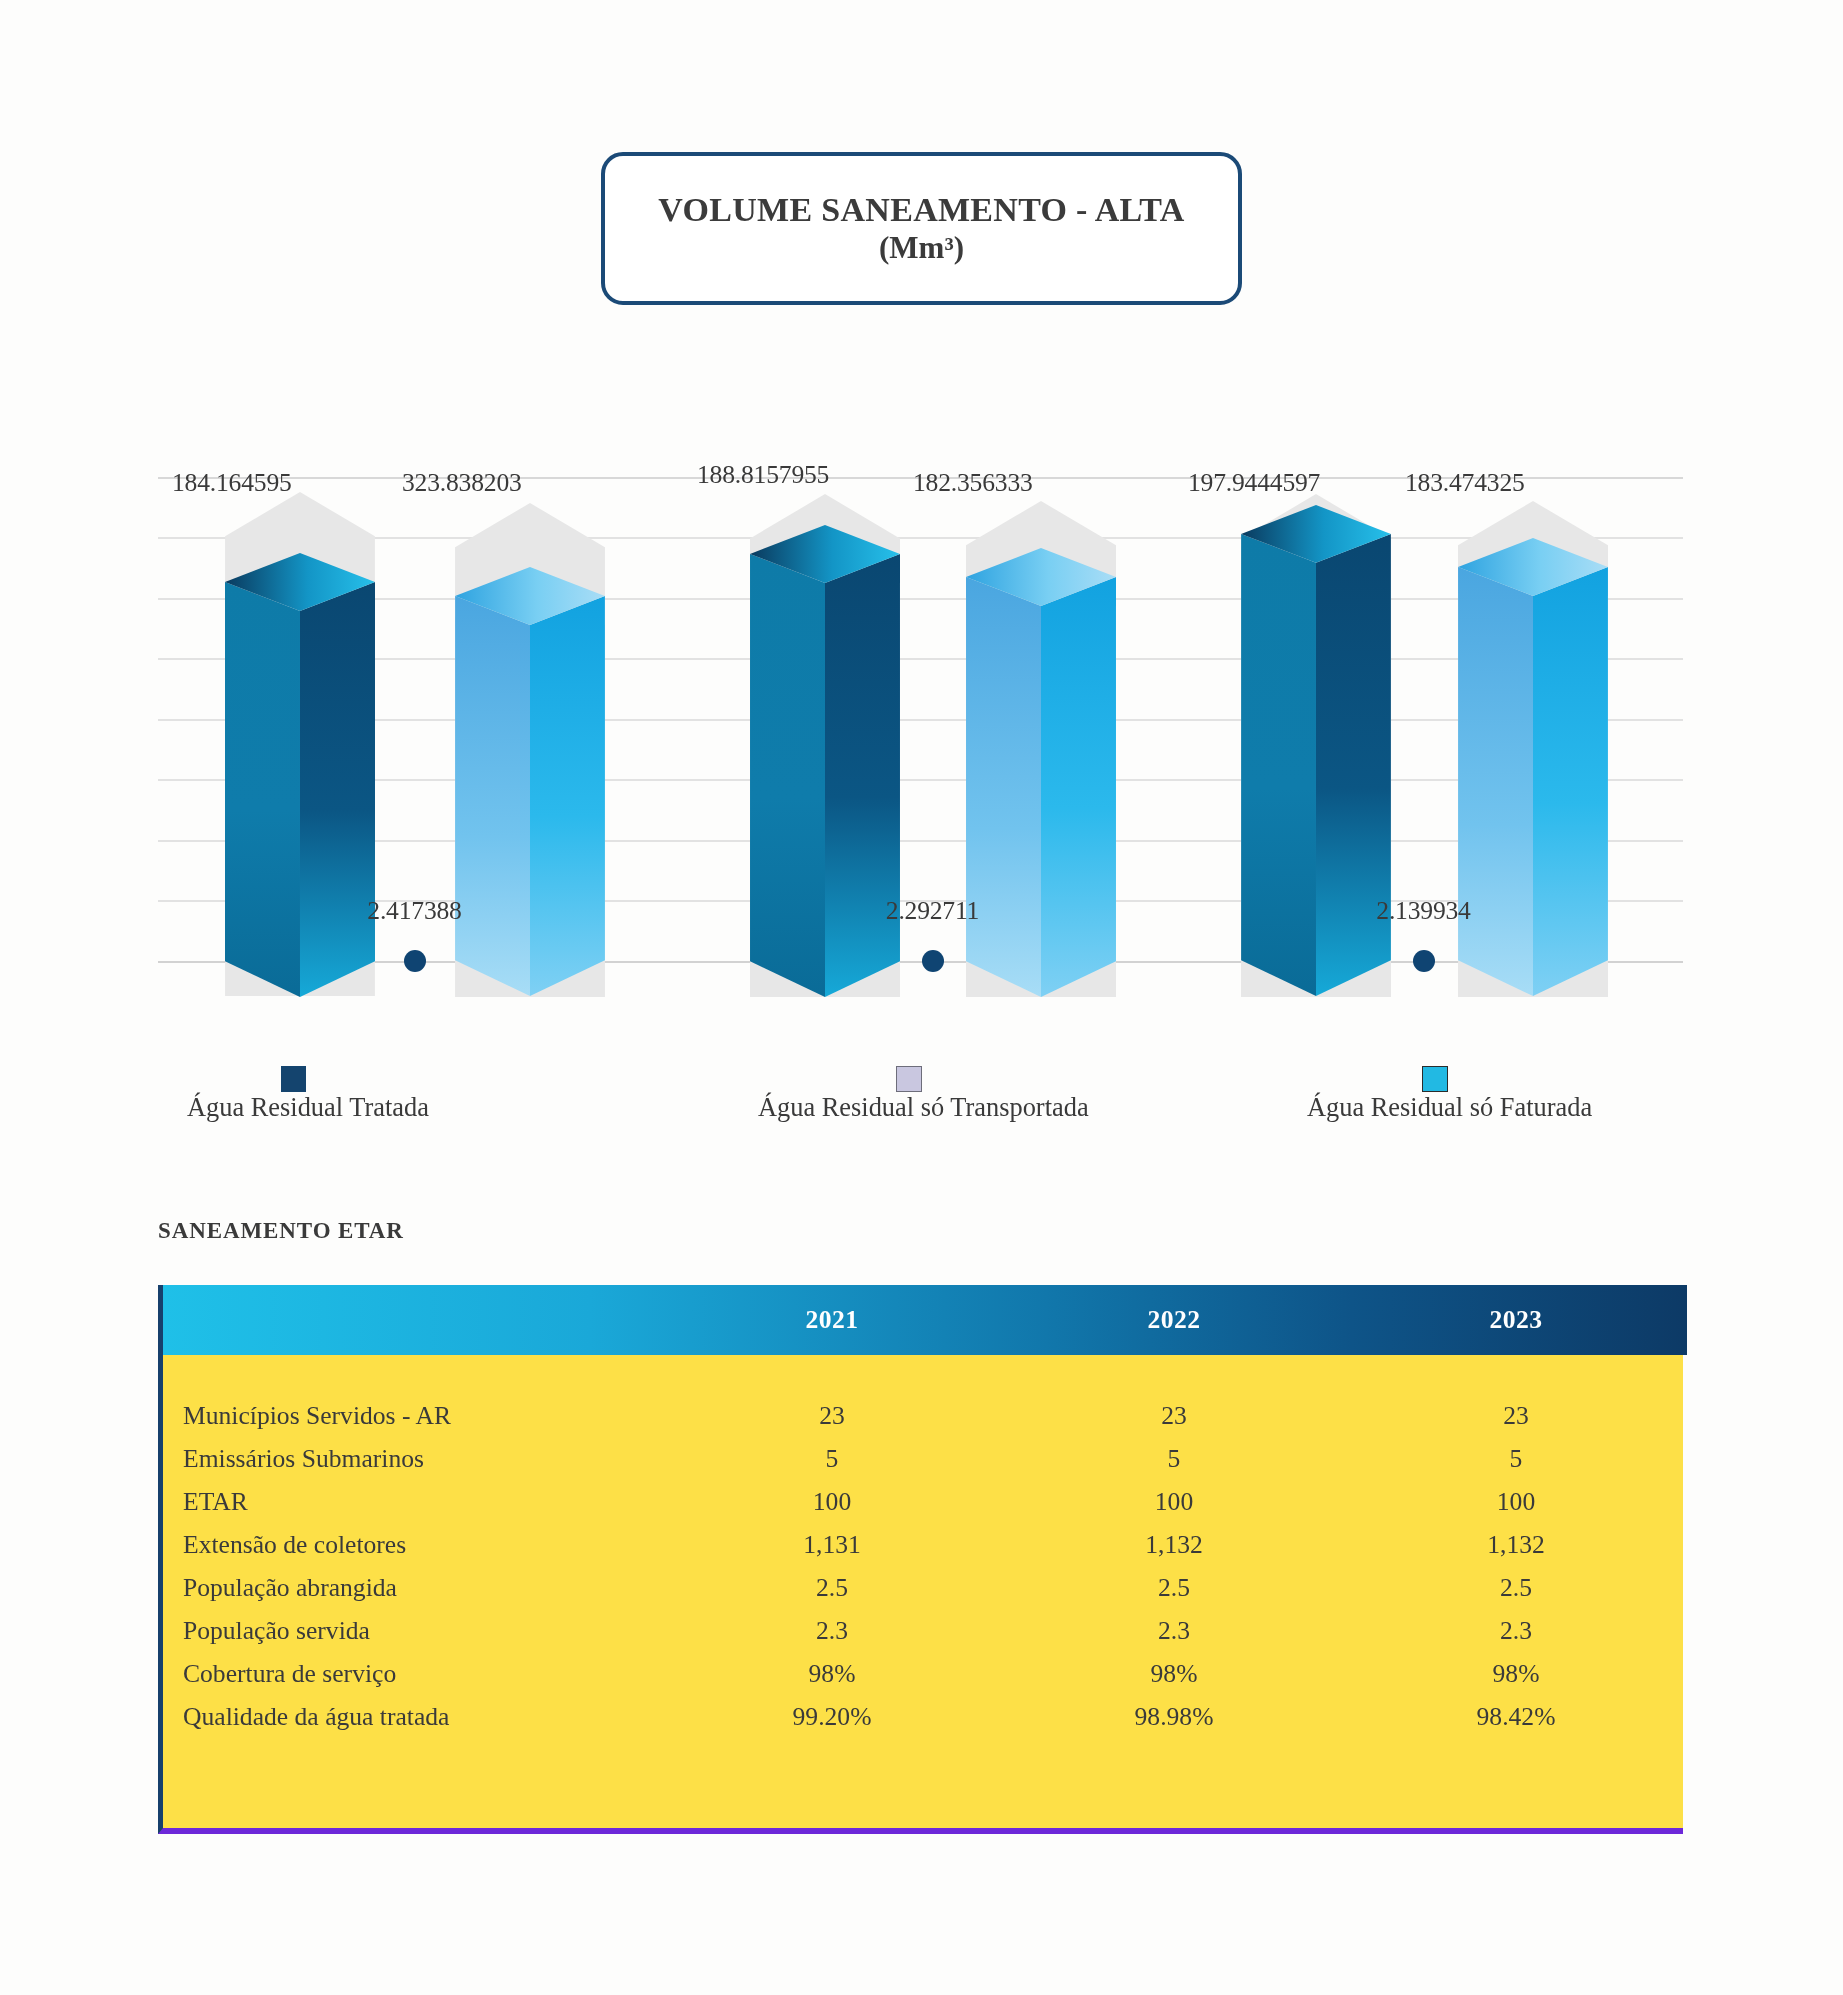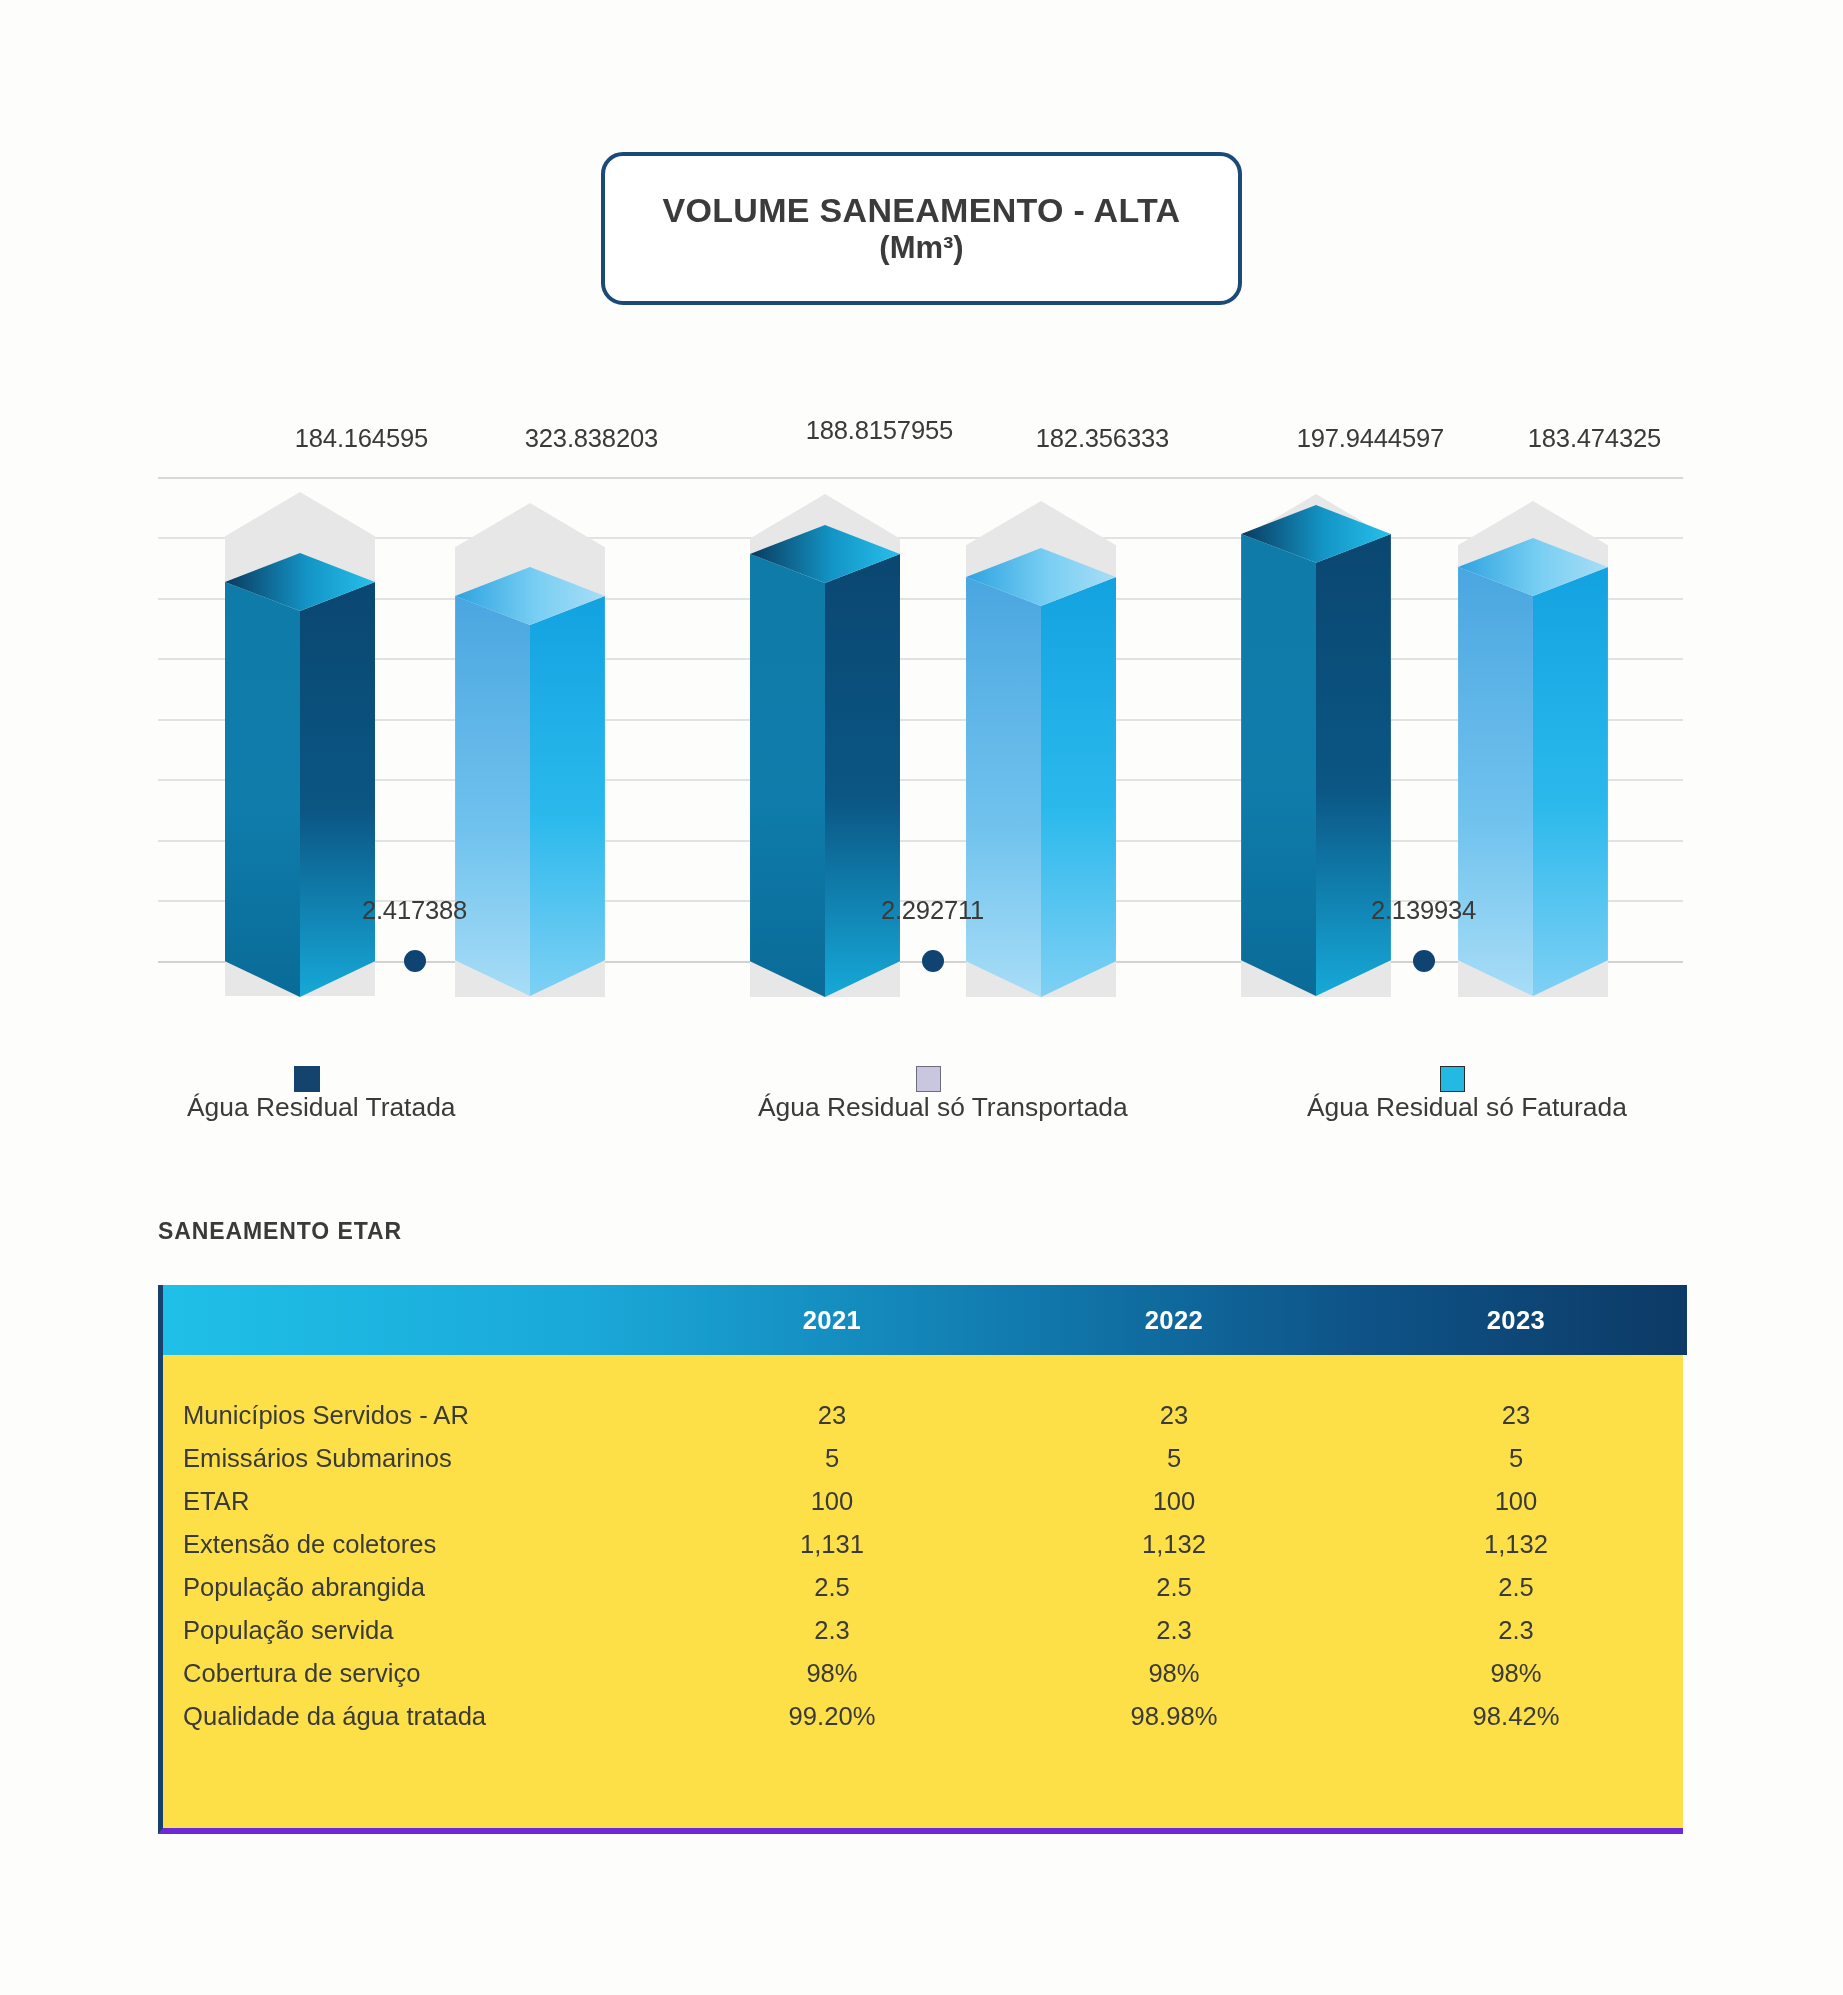--- a/index.html
+++ b/index.html
@@ -11,20 +11,21 @@
     font-family: "Liberation Sans", sans-serif;
     color: #3a3a3a;
     overflow: hidden;
   }
 
   #page {
     position: relative;
     width: 1843px;
     height: 1928px;
     background: #fdfdfc;
+    font-family: Liberation Serif, serif;
   }
 
   
   #title-box {
     position: absolute;
     left: 601px;
     top: 152px;
     width: 641px;
     height: 153px;
     border: 4.3px solid #1b4a77;
@@ -66,23 +67,24 @@
     height: 1.7px;
     background: #e2e2e2;
   }
   .gridline.top-line { background: #d8d8d8; }
   .gridline.base-line { background: #d2d2d2; }
 
   .top-label {
     position: absolute;
     font-size: 25.6px;
     color: #3a3a3a;
-    text-align: right;
+    text-align: left;
     white-space: nowrap;
     letter-spacing: -0.2px;
+    margin-top: 44px;
   }
 
   .mid-label {
     position: absolute;
     font-size: 25.6px;
     color: #3a3a3a;
     text-align: center;
     white-space: nowrap;
     letter-spacing: -0.2px;
   }

